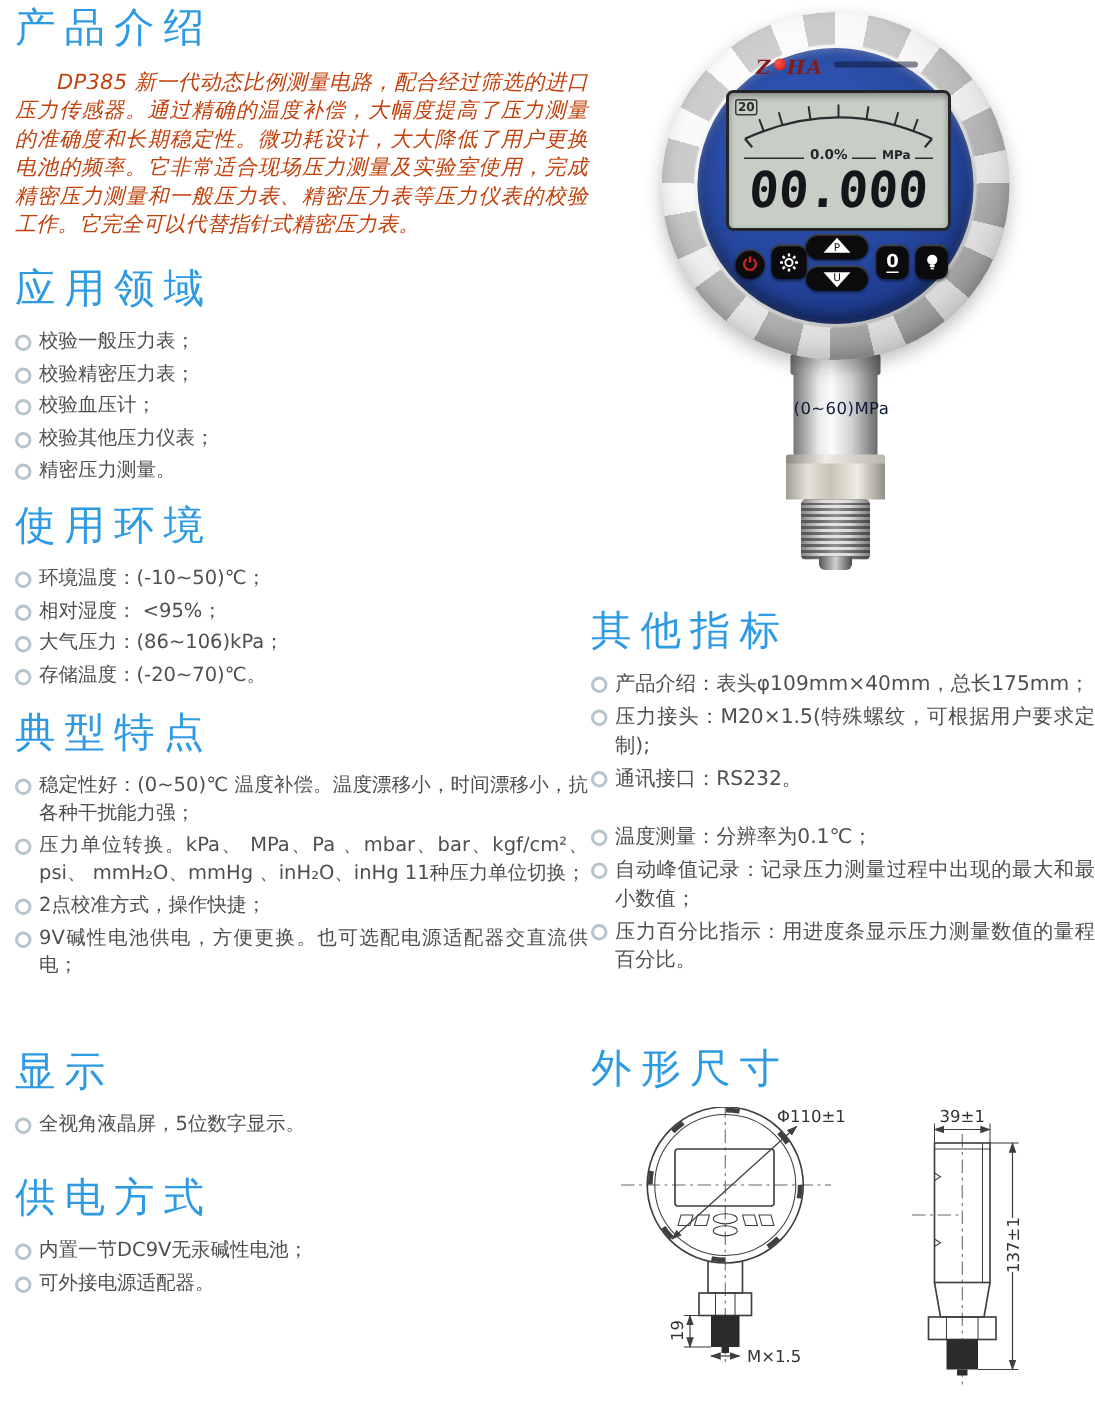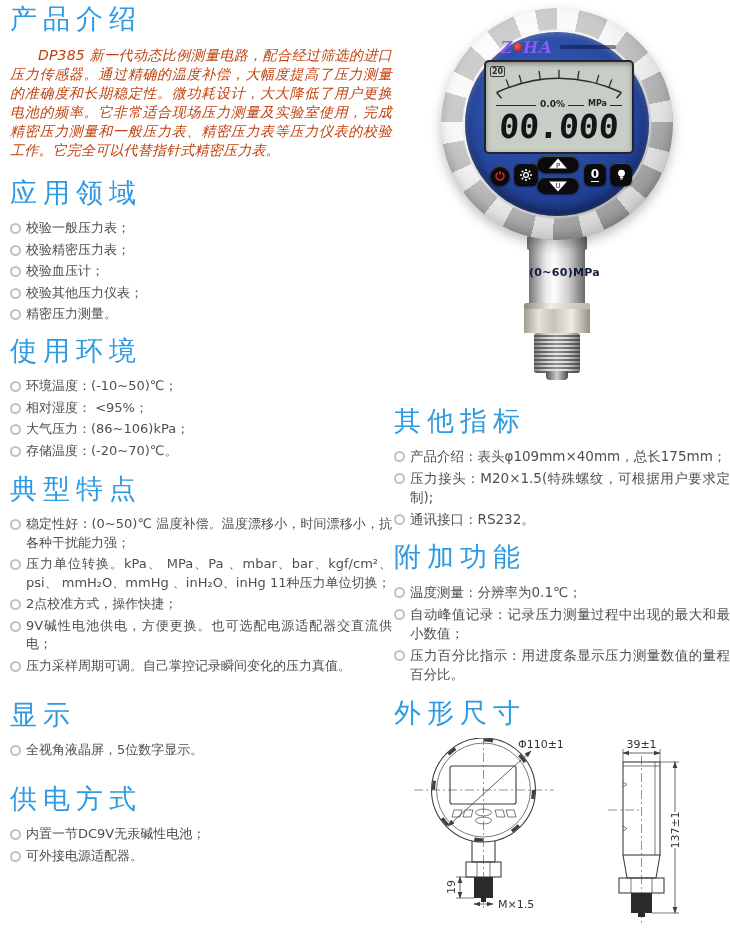--- a/index.html
+++ b/index.html
@@ -29,21 +29,21 @@
     width:7px;height:7px;border:2px solid #b7c4cc;border-radius:50%;background:#fff;
   }
   
   .gauge{position:absolute;left:438px;top:8px;width:240px;height:392px;}
   .stem-part{position:absolute;z-index:0;}
   .neck{left:89px;top:228px;width:60px;height:14px;border-radius:2px;
     background:linear-gradient(90deg,#6c6c6c,#f6f6f6 35%,#ffffff 45%,#c3c3c3 70%,#5e5e5e);}
   .cyl{left:91px;top:240px;width:56px;height:57px;
     background:linear-gradient(90deg,#767676,#e9e9e9 30%,#fdfdfd 45%,#cfcfcf 70%,#6a6a6a);}
   .range-label{position:absolute;left:0;right:0;top:18px;
-    font-size:11px;font-weight:bold;color:#101b3c;letter-spacing:0.3px;}
+    font-size:11px;font-weight:normal;color:#101b3c;letter-spacing:0.3px;}
   .shoulder{left:86px;top:295px;width:66px;height:7px;border-radius:2px;
     background:linear-gradient(90deg,#8a887f,#efede6 40%,#b9b6ac);}
   .hexnut{left:86px;top:301px;width:66px;height:24px;
     background:linear-gradient(90deg,#a29d92,#e6e2d7 22%,#c8c3b7 45%,#f0ece2 72%,#948f84);}
   .thread{left:96px;top:325px;width:46px;height:40px;border-radius:3px;
     background:repeating-linear-gradient(to bottom,#dcdcdc 0 2px,#6f6f6f 2px 4px);}
   .thread::after{content:"";position:absolute;inset:0;border-radius:3px;
     background:linear-gradient(90deg,rgba(60,60,60,.55),rgba(255,255,255,0) 30%,rgba(255,255,255,.25) 50%,rgba(0,0,0,0) 70%,rgba(40,40,40,.55));}
   .tip{left:108px;top:363px;width:22px;height:9px;border-radius:0 0 4px 4px;
     background:linear-gradient(90deg,#555,#cfcfcf 50%,#4a4a4a);}
@@ -53,21 +53,21 @@
   .bezel::before{content:"";position:absolute;inset:0;border-radius:50%;opacity:.55;
     background:repeating-conic-gradient(rgba(255,255,255,.9) 0 11deg,rgba(120,120,120,.6) 11deg 26deg);
     -webkit-mask:radial-gradient(circle,transparent 57%,#000 58%);
     mask:radial-gradient(circle,transparent 57%,#000 58%);}
   .face{position:absolute;left:27px;top:24px;width:184px;height:184px;border-radius:50%;z-index:2;
     background:radial-gradient(circle at 40% 28%,#32i;) ;
     background:radial-gradient(circle at 40% 28%,#3256b4 0%,#26479f 55%,#152f7c 100%);
     box-shadow:inset 0 2px 6px rgba(255,255,255,.25), inset 0 -5px 12px rgba(0,0,0,.5);}
   .logo{position:absolute;left:0;right:0;top:30px;z-index:3;text-align:center;
     font-family:"DejaVu Serif","Liberation Serif",serif;
-    font-style:italic;font-weight:bold;font-size:16px;color:#8b5cf6;letter-spacing:1px;}
+    font-style:italic;font-weight:bold;font-size:13px;color:#7f1d1d;letter-spacing:1px;}
   .logo .dot{display:inline-block;width:8px;height:8px;border-radius:50%;
     background:radial-gradient(circle at 35% 35%,#ff5a4d,#c40f0f);vertical-align:2px;margin:0 1px;}
   .logo .smudge{display:inline-block;width:56px;height:4px;border-radius:2px;
     background:rgba(12,18,44,.5);vertical-align:4px;margin-left:7px;}
   .lcd{position:absolute;left:46px;top:52px;width:146px;height:90px;z-index:3;
     background:#c8cec5;border:2px solid #23252a;border-radius:5px;
     box-shadow:inset 0 2px 5px rgba(0,0,0,.35);text-decoration:underline;}
   .lcd-badge{position:absolute;left:4px;top:4px;font-size:8px;font-weight:bold;color:#2b2b2b;
     border:1px solid #3c3c3c;border-radius:2px;padding:0 1px;line-height:9px;}
   .lcd-arc{position:absolute;left:3px;top:2px;}
@@ -130,21 +130,20 @@
 </div>
 
 <div class="sec" style="left:10px;top:472px;">
   <h2>典型特点</h2>
   <ul class="blist">
 
   <li><span class="ring"></span><span>稳定性好：(0~50)℃ 温度补偿。温度漂移小，时间漂移小，抗各种干扰能力强；</span></li>
       <li><span class="ring"></span><span>压力单位转换。kPa、 MPa、Pa 、mbar、bar、kgf/cm²、psi、 mmH₂O、mmHg 、inH₂O、inHg 11种压力单位切换；</span></li>
       <li><span class="ring"></span><span>2点校准方式，操作快捷；</span></li>
       <li><span class="ring"></span><span>9V碱性电池供电，方便更换。也可选配电源适配器交直流供电；</span></li>
-      <li><span class="ring"></span><span>压力采样周期可调。自己掌控记录瞬间变化的压力真值。</span></li>
     </ul>
 </div>
 
 <div class="sec" style="left:10px;top:698px;">
   <h2>显示</h2>
   <ul class="blist">
 
   <li><span class="ring"></span><span>全视角液晶屏，5位数字显示。</span></li>
     </ul>
 </div>
@@ -162,21 +161,20 @@
   <h2>其他指标</h2>
   <ul class="blist">
 
   <li><span class="ring"></span><span>产品介绍：表头φ109mm×40mm，总长175mm；</span></li>
       <li><span class="ring"></span><span>压力接头：M20×1.5(特殊螺纹，可根据用户要求定制);</span></li>
       <li><span class="ring"></span><span>通讯接口：RS232。</span></li>
     </ul>
 </div>
 
 <div class="sec col-r" style="left:394px;top:540px;">
-  <h2>附加功能</h2>
   <ul class="blist">
 
   <li><span class="ring"></span><span>温度测量：分辨率为0.1℃；</span></li>
       <li><span class="ring"></span><span>自动峰值记录：记录压力测量过程中出现的最大和最小数值；</span></li>
       <li><span class="ring"></span><span>压力百分比指示：用进度条显示压力测量数值的量程百分比。</span></li>
     </ul>
 </div>
 
 <div class="sec" style="left:394px;top:696px;">
   <h2>外形尺寸</h2>

